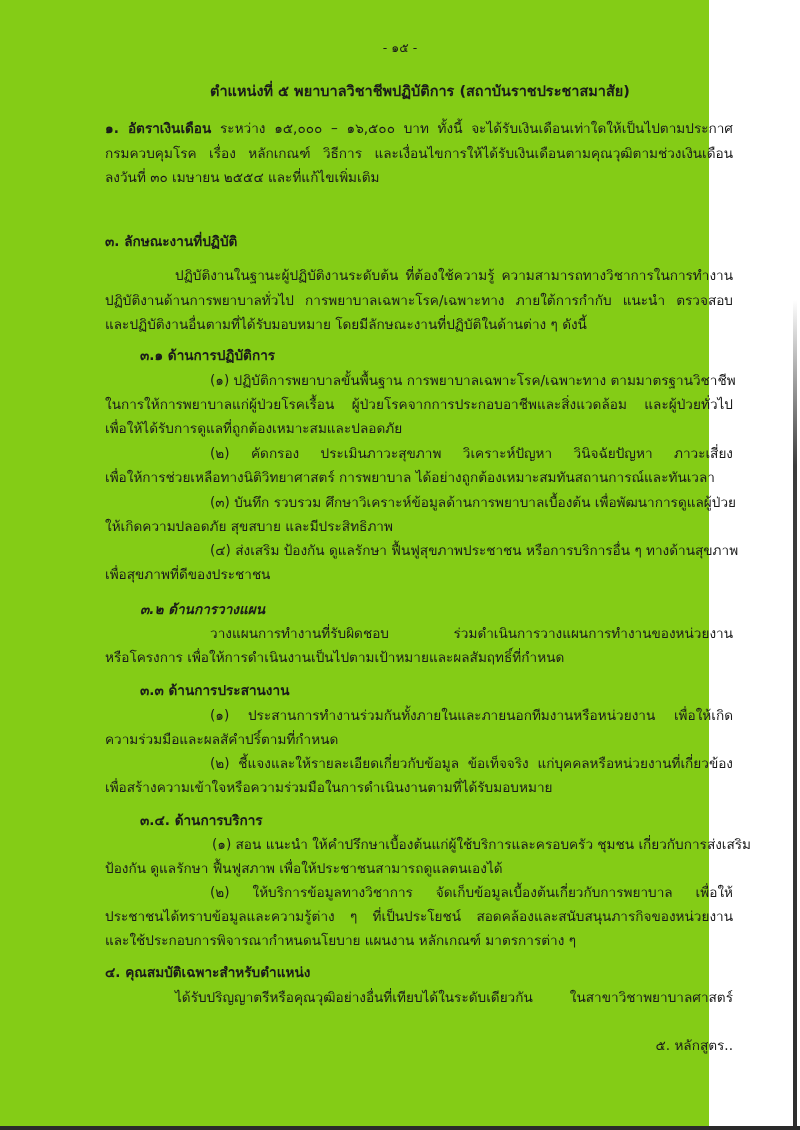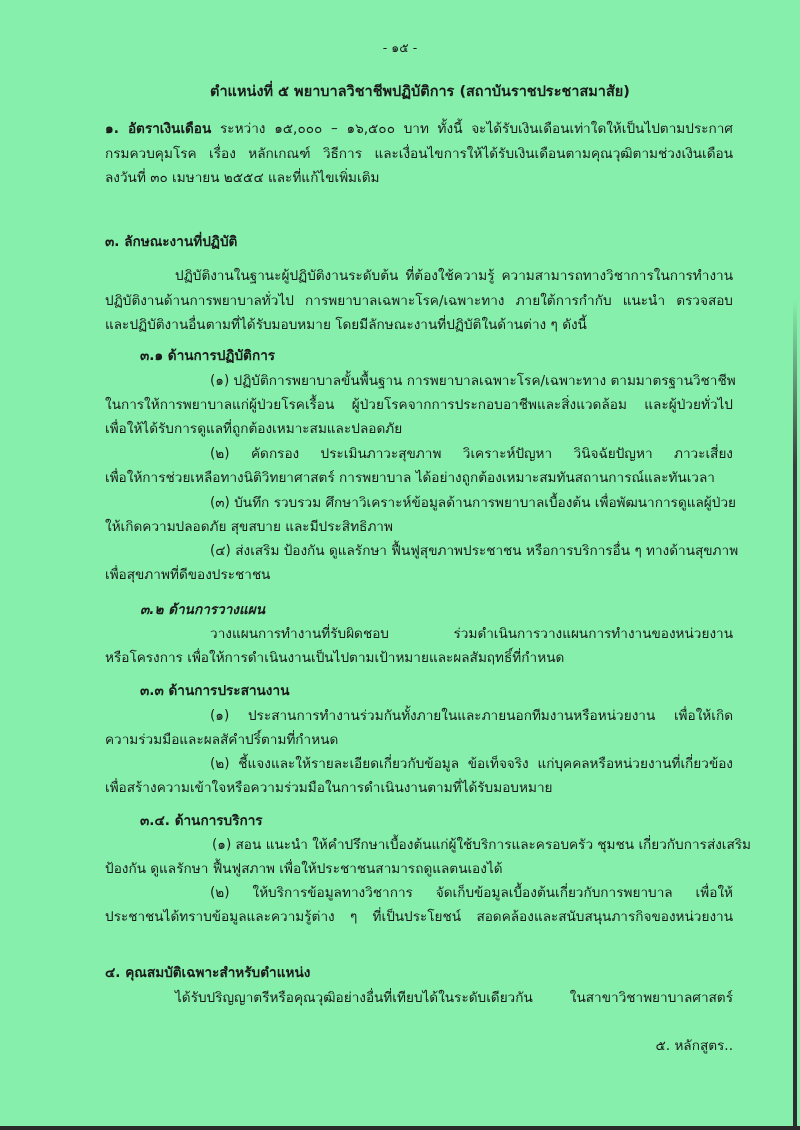--- a/index.html
+++ b/index.html
@@ -11,23 +11,23 @@
       width: 800px;
       height: 1130px;
       position: relative;
       overflow: hidden;
       font-family: "DejaVu Sans", "Liberation Sans", sans-serif;
       color: #1a1a1a;
     }
     .page {
       position: absolute;
       left: 0; top: 0;
-      width: 800px;
+      width: 709px;
       height: 1130px;
-      background: #86efac;
+      background: #84cc16;
     }
     .scan-edge-right {
       position: absolute;
       left: 793px;
       top: 300px;
       width: 4px;
       height: 830px;
       background: linear-gradient(to bottom, rgba(60,60,60,0) 0%, #3c3c3c 20%, #2e2e2e 100%);
     }
     .scan-edge-bottom {
@@ -105,20 +105,21 @@
   <div class="line" style="left:210px; top:705px; width:523px; text-align:justify; text-align-last:justify;">(๑) ประสานการทำงานร่วมกันทั้งภายในและภายนอกทีมงานหรือหน่วยงาน เพื่อให้เกิด</div>
   <div class="line" style="left:105px; top:729px;">ความร่วมมือและผลสัคำปริ์ตามที่กำหนด</div>
   <div class="line" style="left:210px; top:753px; width:523px; text-align:justify; text-align-last:justify;">(๒) ชี้แจงและให้รายละเอียดเกี่ยวกับข้อมูล ข้อเท็จจริง แก่บุคคลหรือหน่วยงานที่เกี่ยวข้อง</div>
   <div class="line" style="left:105px; top:777px;">เพื่อสร้างความเข้าใจหรือความร่วมมือในการดำเนินงานตามที่ได้รับมอบหมาย</div>
 
   <div class="line bold" style="left:140px; top:810px;">๓.๔. ด้านการบริการ</div>
   <div class="line" style="left:212px; top:834px; width:521px; text-align:justify; text-align-last:justify;">(๑) สอน แนะนำ ให้คำปรึกษาเบื้องต้นแก่ผู้ใช้บริการและครอบครัว ชุมชน เกี่ยวกับการส่งเสริม</div>
   <div class="line" style="left:105px; top:858px;">ป้องกัน ดูแลรักษา ฟื้นฟูสภาพ เพื่อให้ประชาชนสามารถดูแลตนเองได้</div>
   <div class="line" style="left:210px; top:882px; width:523px; text-align:justify; text-align-last:justify;">(๒) ให้บริการข้อมูลทางวิชาการ จัดเก็บข้อมูลเบื้องต้นเกี่ยวกับการพยาบาล เพื่อให้</div>
   <div class="line justify" style="left:105px; top:906px;">ประชาชนได้ทราบข้อมูลและความรู้ต่าง ๆ ที่เป็นประโยชน์ สอดคล้องและสนับสนุนภารกิจของหน่วยงาน</div>
+  <div class="line" style="left:105px; top:930px;">และใช้ประกอบการพิจารณากำหนดนโยบาย แผนงาน หลักเกณฑ์ มาตรการต่าง ๆ</div>
 
   <div class="line bold" style="left:105px; top:962px;">๔. คุณสมบัติเฉพาะสำหรับตำแหน่ง</div>
   <div class="line" style="left:175px; top:987px; width:558px; text-align:justify; text-align-last:justify;">ได้รับปริญญาตรีหรือคุณวุฒิอย่างอื่นที่เทียบได้ในระดับเดียวกัน ในสาขาวิชาพยาบาลศาสตร์</div>
 
   <div class="line" style="left:643px; top:1035px; width:90px; text-align:right;">๕. หลักสูตร..</div>
 
   <div class="scan-edge-right"></div>
   <div class="scan-edge-bottom"></div>
 </div>
 

